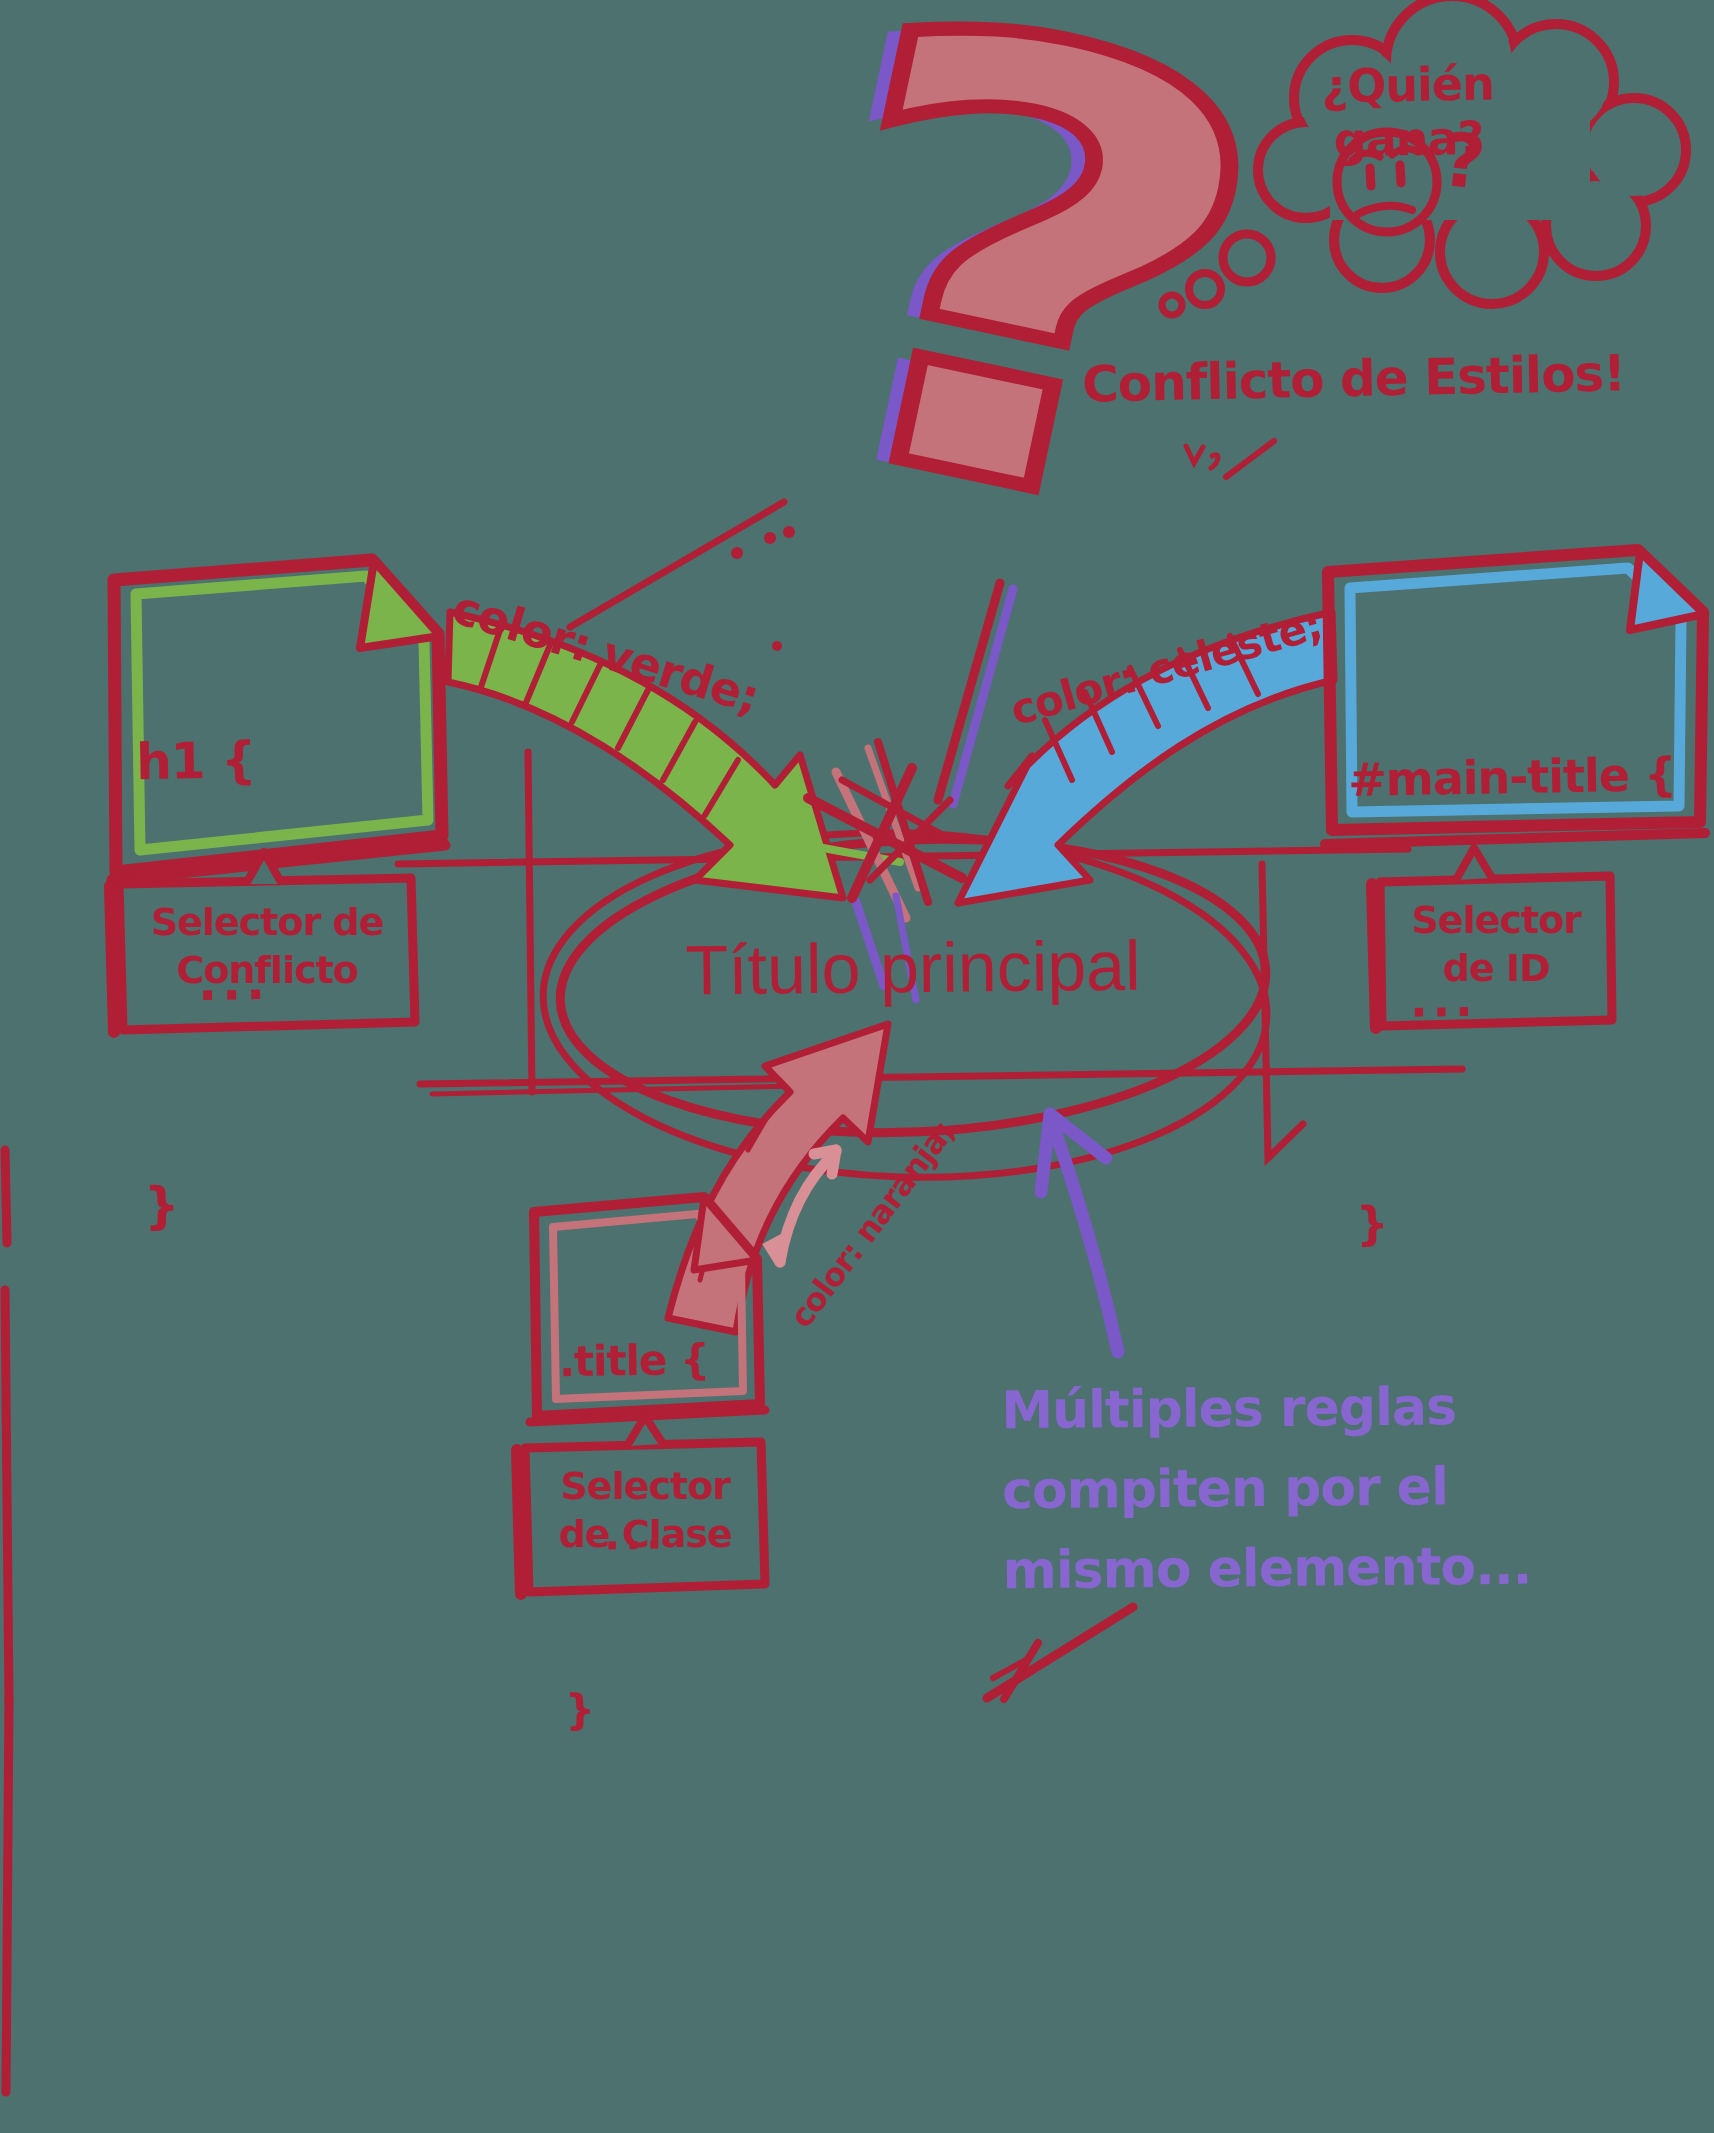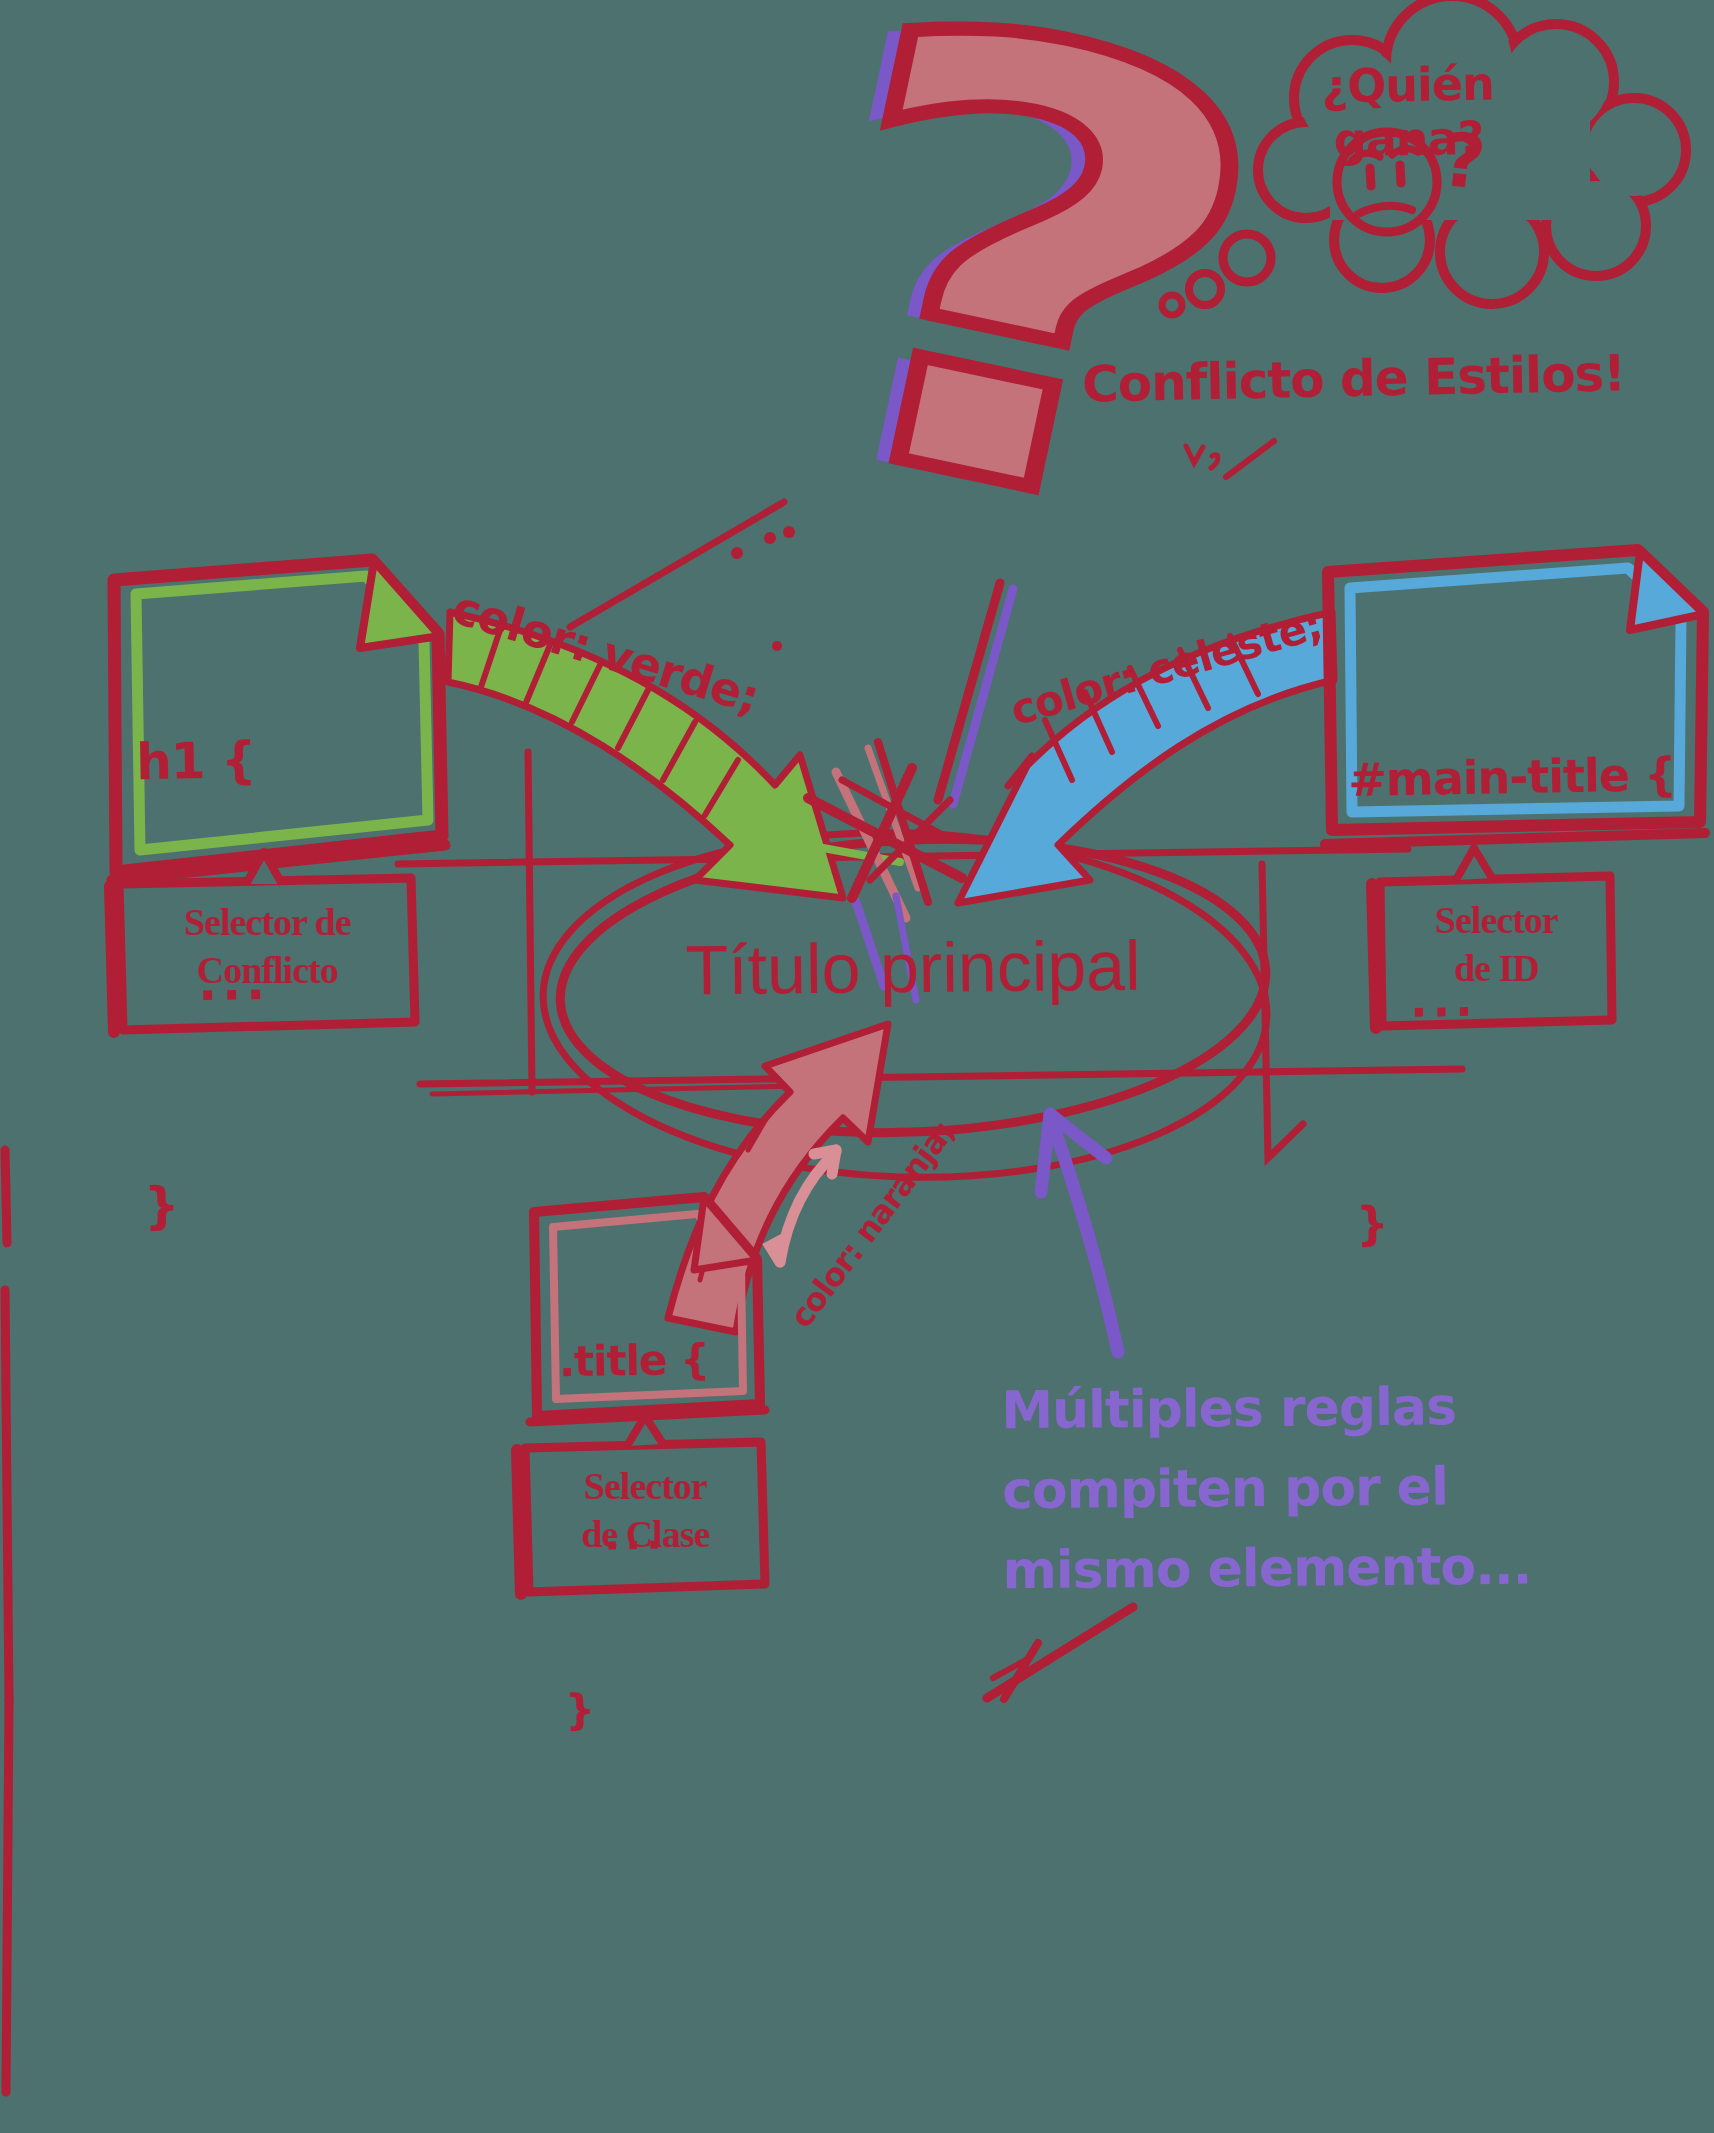--- a/index.html
+++ b/index.html
@@ -14,21 +14,21 @@
     -webkit-text-stroke:14px #b01f35;
     text-shadow:-17px 6px 0 #7a58c7;
     transform:rotate(12deg) scaleX(1.28);transform-origin:center;
     line-height:1;
   }
   .bubble-q{font-size:74px;font-weight:700;color:#b01f35;transform:rotate(6deg);}
   .bubble-text{font-size:46px;text-align:center;transform:rotate(-1deg);letter-spacing:-1px;}
   .conflict{font-size:50px;letter-spacing:-1px;transform:rotate(-1.2deg);white-space:nowrap;}
   .code{font-size:50px;letter-spacing:-1px;line-height:74px;transform:rotate(-1deg);white-space:pre;}
   .code .indent{padding-left:58px;letter-spacing:5px;}
-  .label-box{text-align:center;font-size:38px;line-height:48px;letter-spacing:-1px;font-family:Liberation Serif, serif;}
+  .label-box{text-align:center;font-size:38px;line-height:48px;letter-spacing:-1px;}
   .arrow-label{white-space:nowrap;letter-spacing:-1px;}
   .title-el{font-family:"Liberation Sans", sans-serif;font-weight:400;font-size:70px;
             color:#b01f35;text-align:center;transform:rotate(-0.6deg);white-space:nowrap;}
   .purple-note{color:#8766cf;font-size:52px;font-weight:700;line-height:80px;
                letter-spacing:-1px;transform:rotate(-0.5deg);white-space:nowrap;}
 </style>
 </head>
 <body>
 
 <div id="page">

